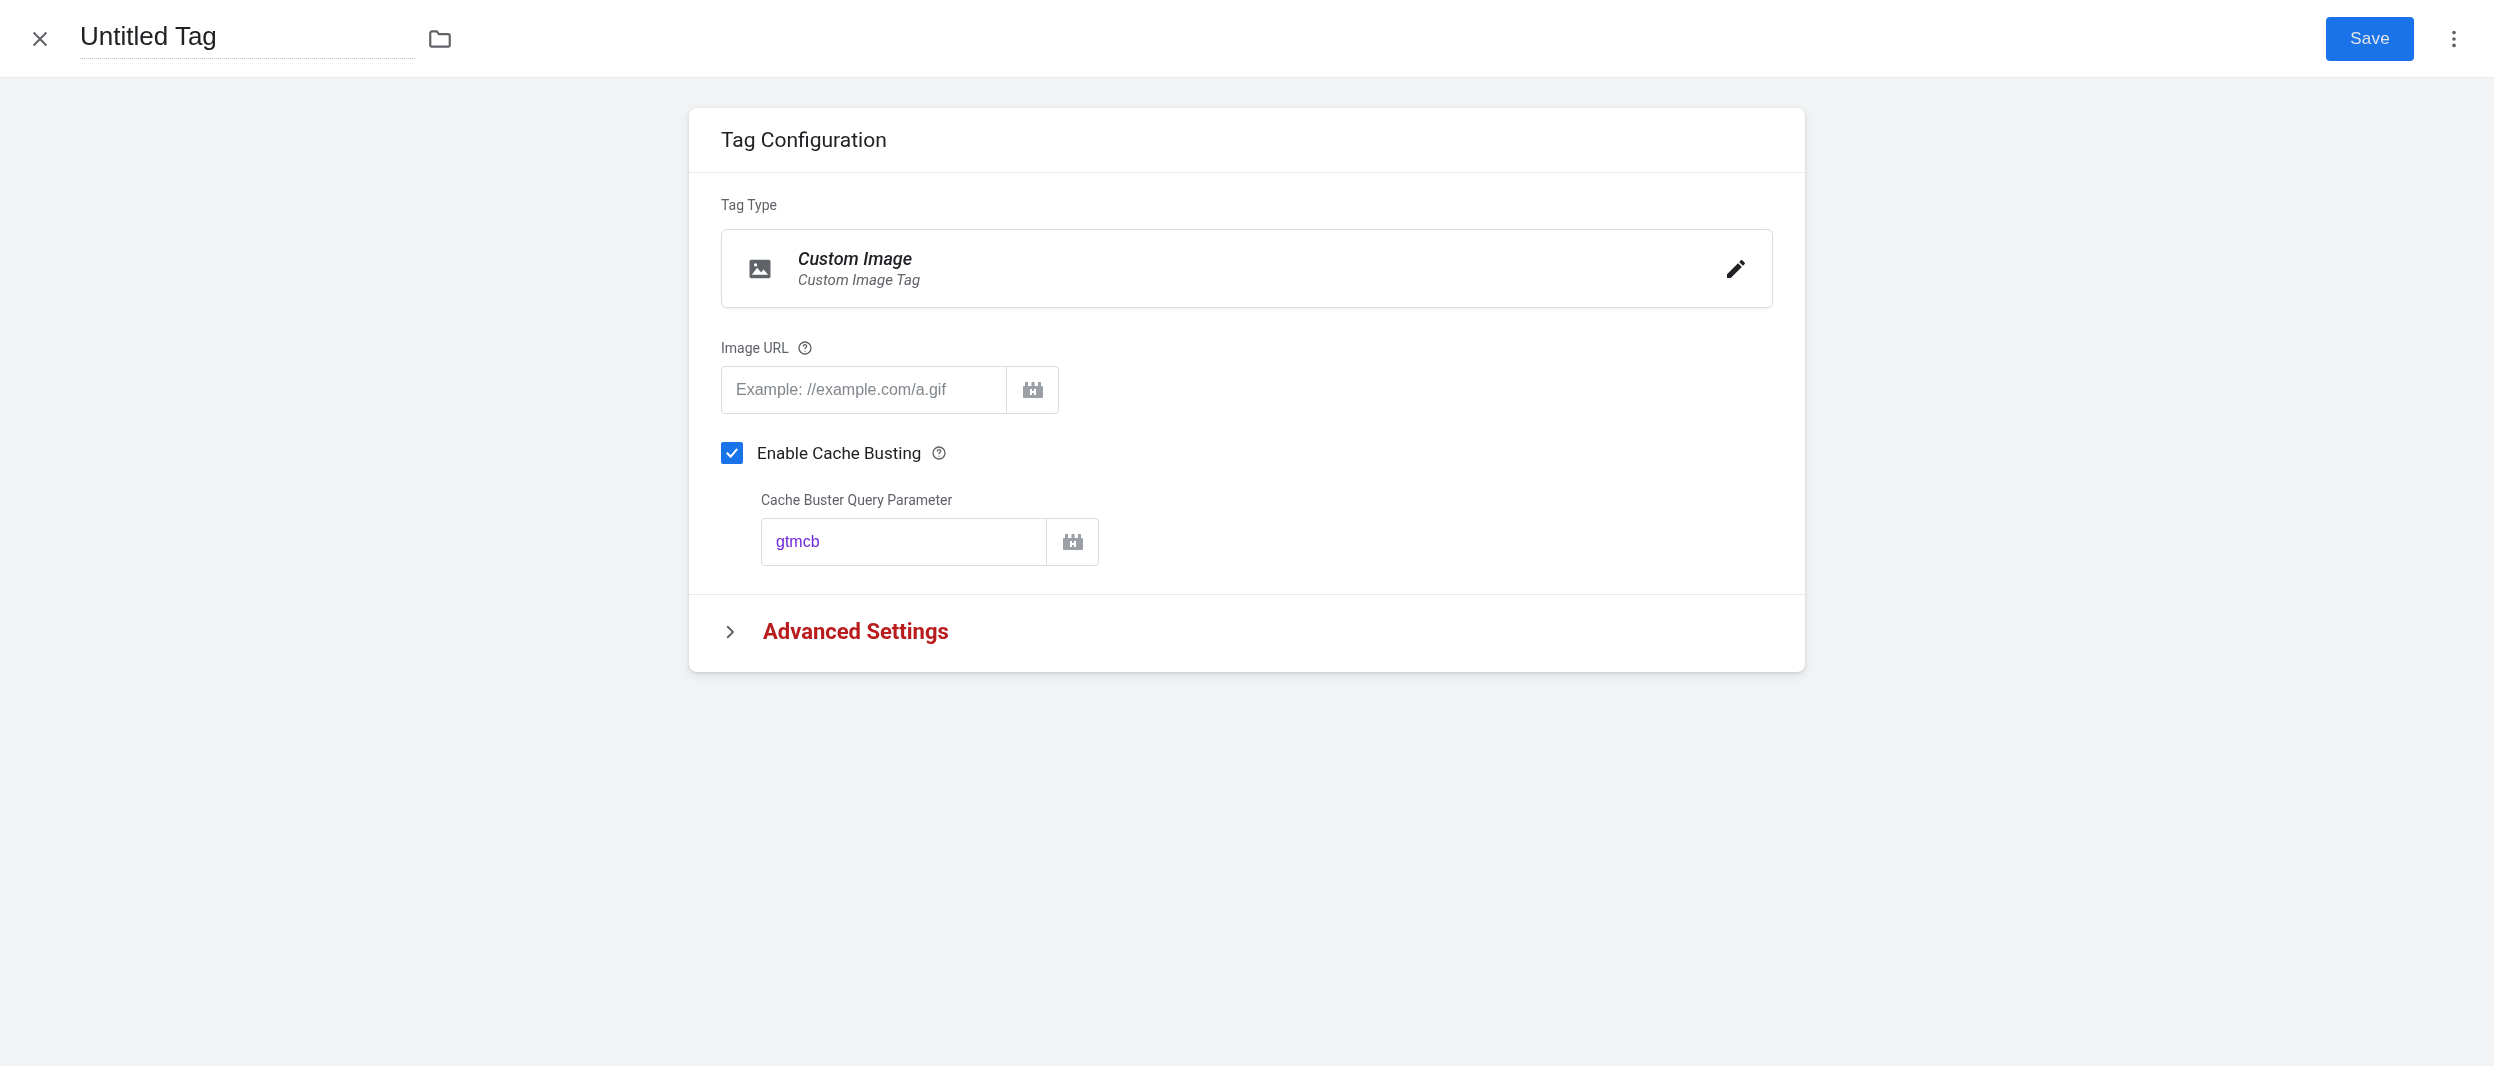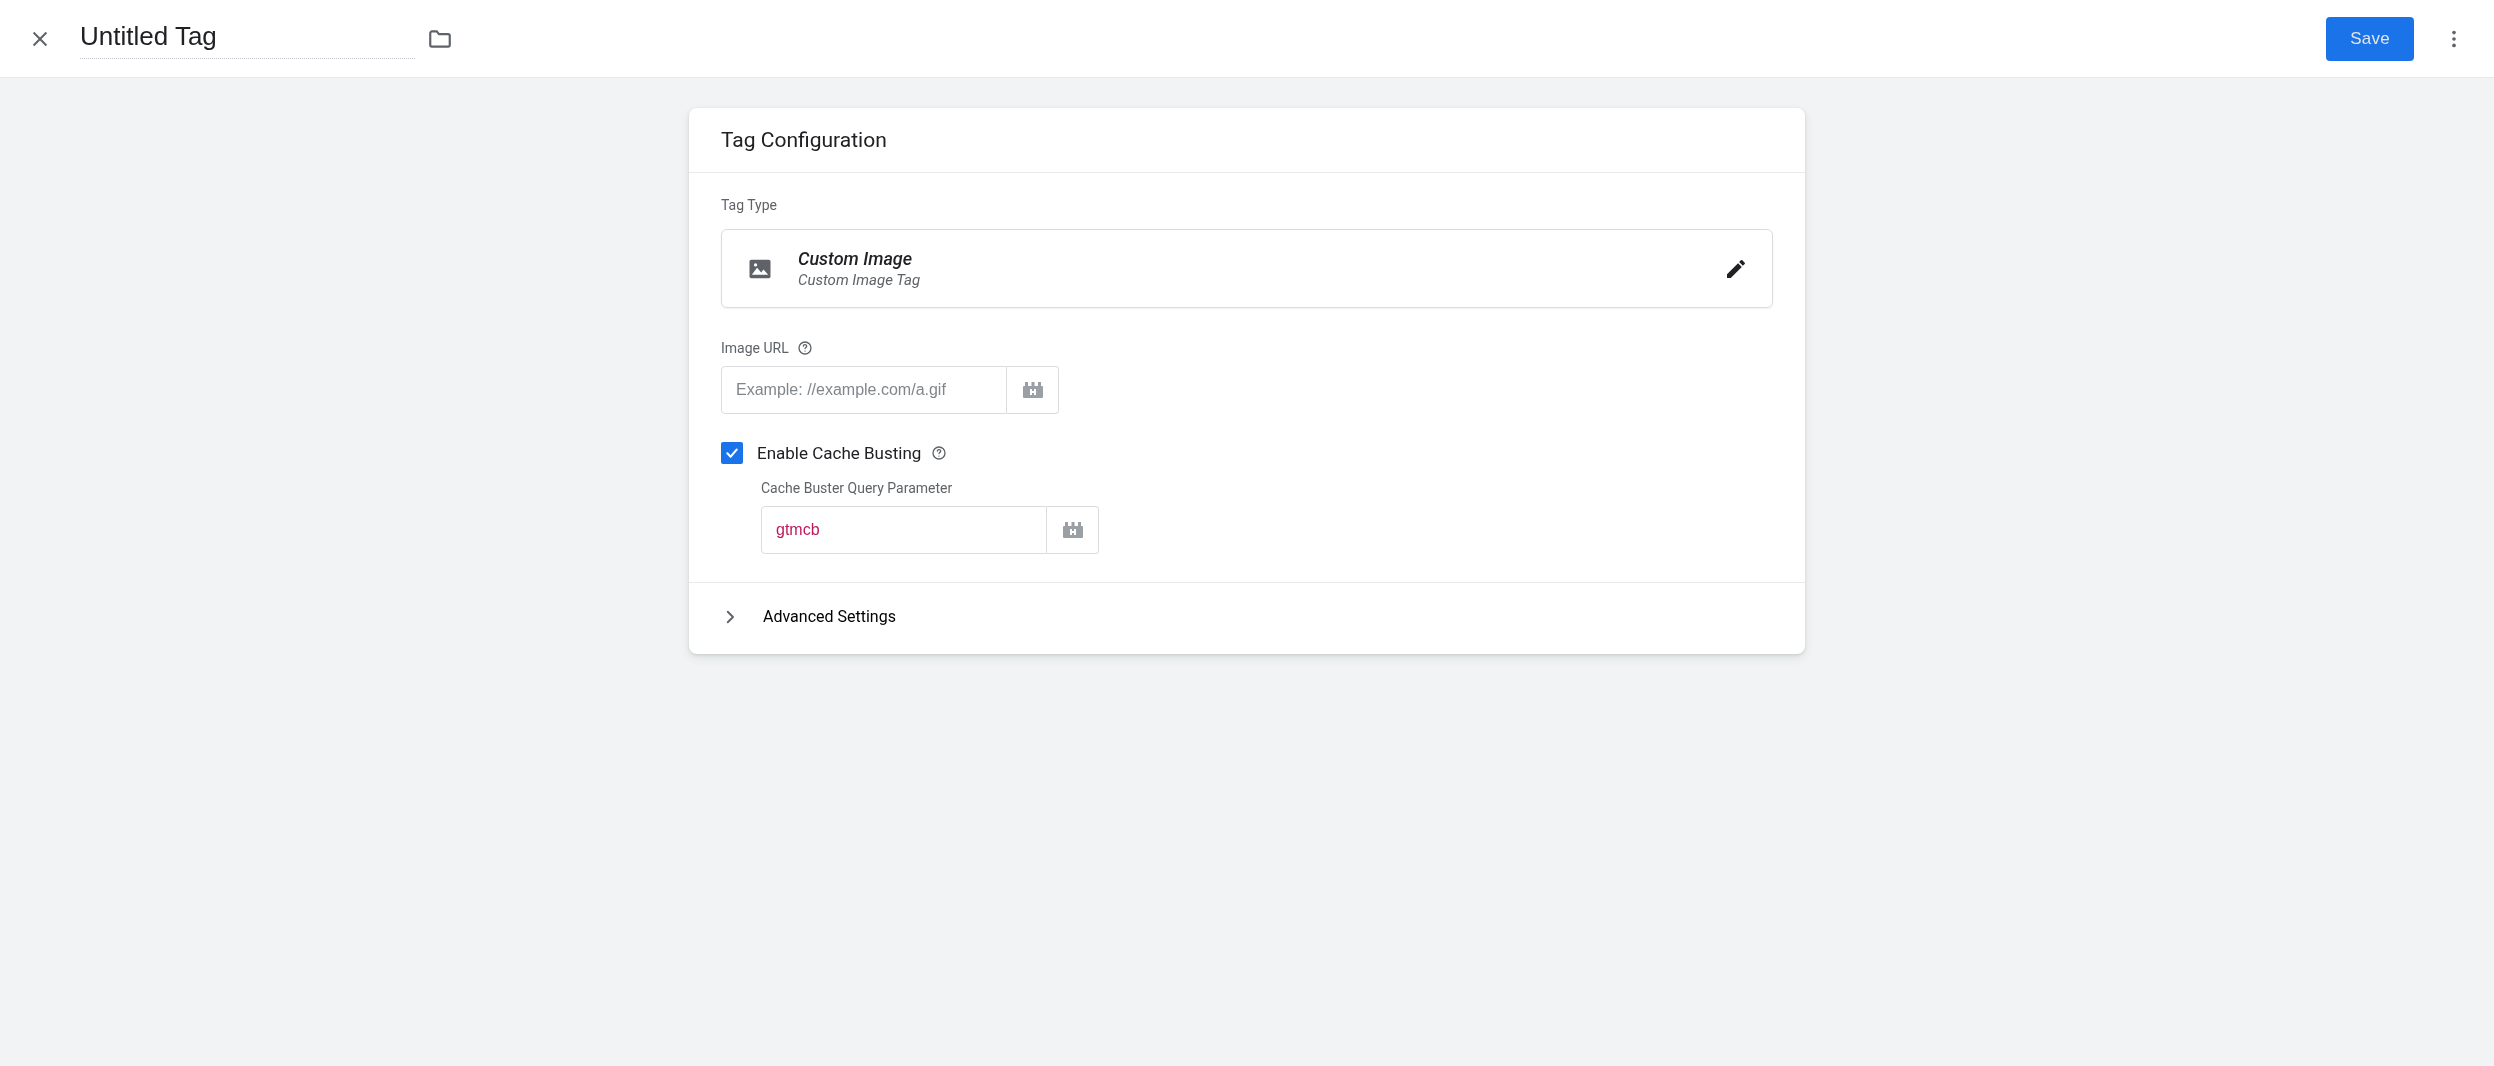--- a/index.html
+++ b/index.html
@@ -139,21 +139,21 @@
     display: flex;
     align-items: stretch;
     margin-bottom: 28px;
   }
   .text-input {
     border: 1px solid #dadce0;
     border-radius: 4px 0 0 4px;
     padding: 0 14px;
     height: 48px;
     font-size: 16px;
-    color: #be185d;
+    color: #6d28d9;
     outline: none;
     width: 286px;
   }
   .text-input::placeholder { color: #80868b; }
   .var-btn {
     border: 1px solid #dadce0;
     border-left: none;
     border-radius: 0 4px 4px 0;
     height: 48px;
     width: 52px;
@@ -162,21 +162,21 @@
     align-items: center;
     justify-content: center;
     color: #9aa0a6;
     cursor: pointer;
   }
 
   .checkbox-row {
     display: flex;
     align-items: center;
     gap: 14px;
-    margin-bottom: 16px;
+    margin-bottom: 28px;
   }
   .chk {
     width: 22px;
     height: 22px;
     border-radius: 2px;
     background: #1a73e8;
     display: flex;
     align-items: center;
     justify-content: center;
     color: #fff;
@@ -199,21 +199,21 @@
   .divider { border-top: 1px solid #e8eaed; }
 
   .adv-row {
     padding: 24px 32px 28px 32px;
     display: flex;
     align-items: center;
     gap: 24px;
     cursor: pointer;
   }
   .chev { color: #5f6368; display:flex; align-items:center; }
-  .adv-label { font-size: 16px; font-weight: 400; color: #000000; }
+  .adv-label { font-size: 22px; font-weight: 700; color: #b91c1c; }
 
   svg { display:block; }
 </style>
 </head>
 <body>
 
 <div class="header">
   <div class="close-btn">
     <svg width="22" height="22" viewBox="0 0 24 24" fill="none" stroke="currentColor" stroke-width="2.2">
         <line x1="5" y1="5" x2="19" y2="19"></line>

